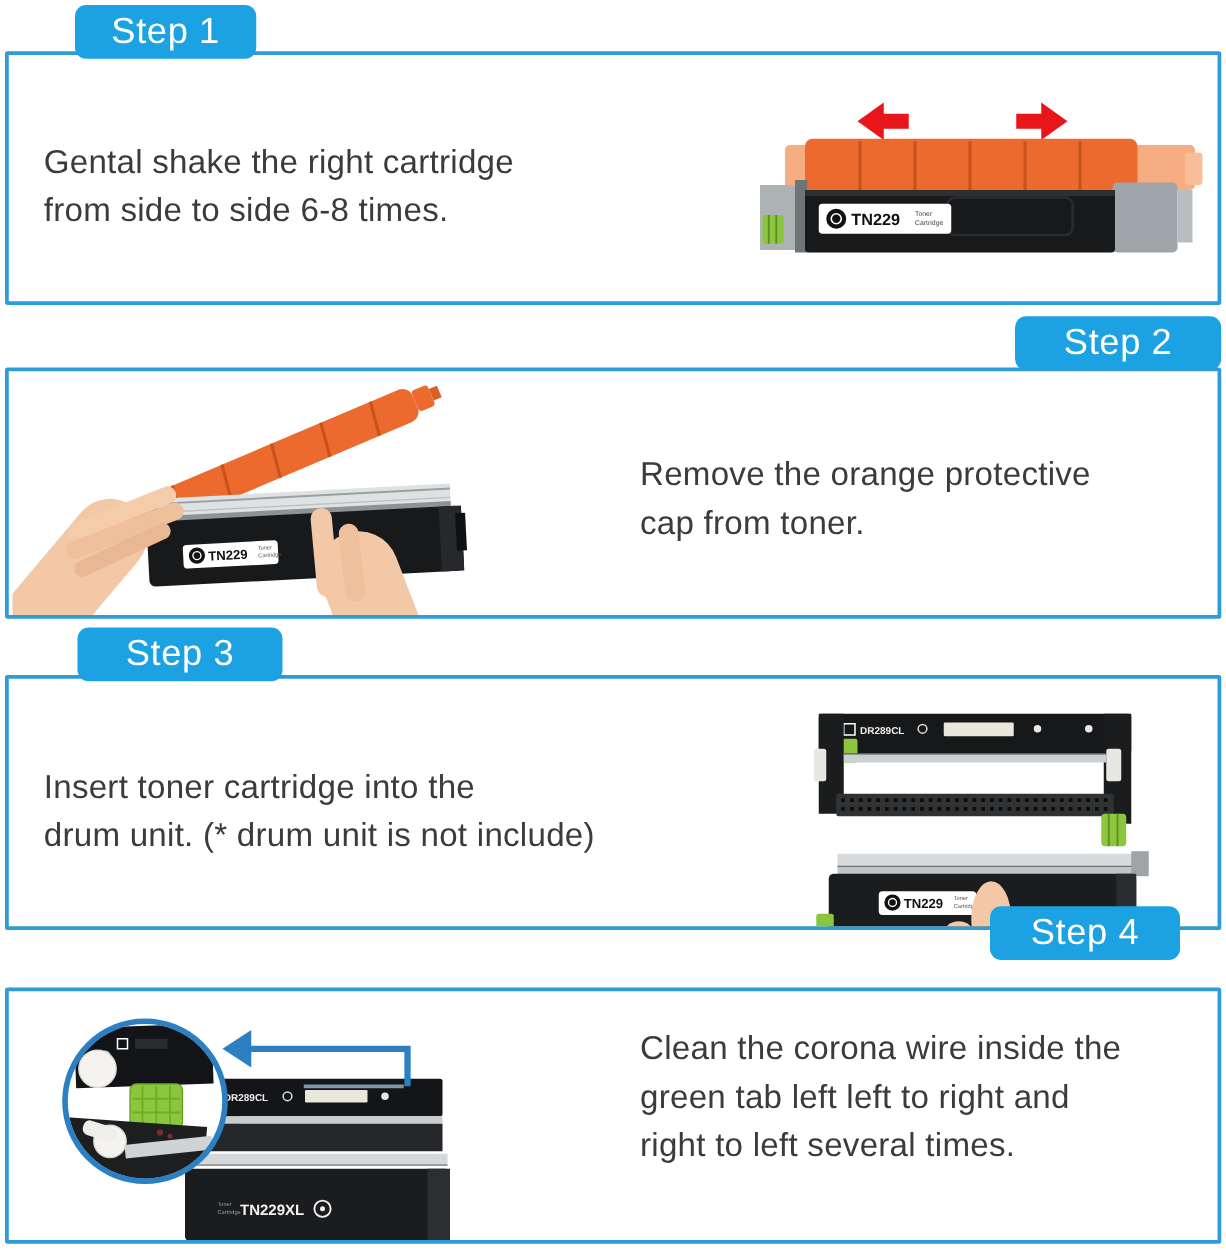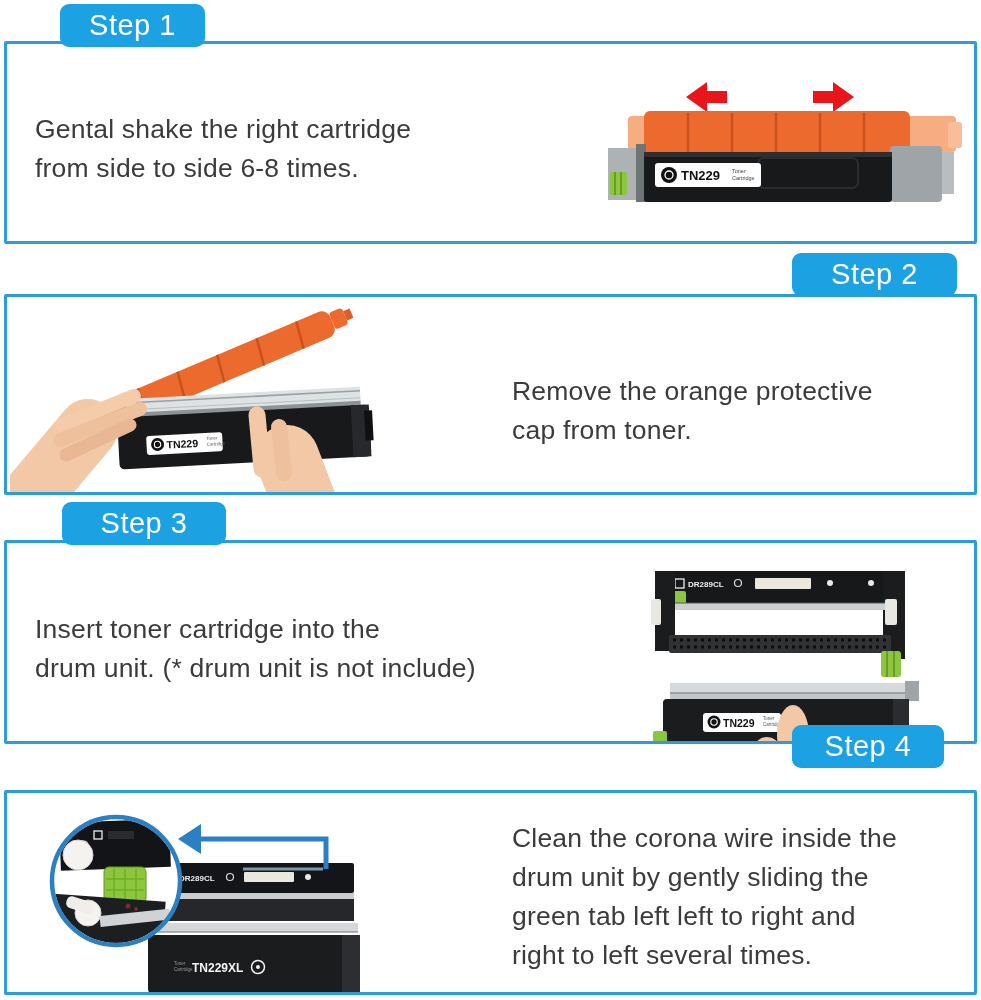--- a/index.html
+++ b/index.html
@@ -86,23 +86,23 @@
             <text x="73" y="102" font-size="13" font-weight="bold" fill="#111">TN229</text>
             <text x="124" y="95" font-size="5.5" fill="#444">Toner</text>
             <text x="124" y="102" font-size="5.5" fill="#444">Cartridge</text>
           </g>
         </g>
       </svg>
     </div>
   </section>
 
   <section>
-    <div class="badge" style="left:792px;top:253px;width:165px">Step 2</div>
+    <div class="badge" style="left:812px;top:253px;width:165px">Step 2</div>
     <div class="box" style="top:294px;height:201px">
-      <div class="step-text" style="left:505px;top:75px">
+      <div class="step-text" style="left:505px;top:63px">
         <div>Remove the orange protective</div>
         <div>cap from toner.</div>
       </div>
       <svg class="art" style="left:3px;top:0" width="460" height="195" viewBox="0 0 460 195">
         <g>
           <line class="sk" x1="8" y1="215" x2="78" y2="132" stroke-width="60" stroke-linecap="round"></line>
         </g>
         <g transform="translate(92,122) rotate(-23)">
           <rect class="f-orange" x="0" y="-14" width="250" height="28" rx="9"></rect>
           <g stroke="#C9521C" stroke-width="2.5">
@@ -204,21 +204,20 @@
         </g>
       </svg>
     </div>
   </section>
 
   <section>
     <div class="badge" style="left:792px;top:725px;width:152px">Step 4</div>
     <div class="box" style="top:790px;height:205px">
       <div class="step-text" style="left:505px;top:26px">
         <div>Clean the corona wire inside the</div>
-        <div>drum unit by gently sliding the</div>
         <div>green tab left left to right and</div>
         <div>right to left several times.</div>
       </div>
       <svg class="art" style="left:1px;top:0" width="460" height="199" viewBox="0 0 460 199">
         <defs>
           <clipPath id="mag">
               <circle cx="108" cy="88" r="62"></circle>
             </clipPath>
         </defs>
         <g>

